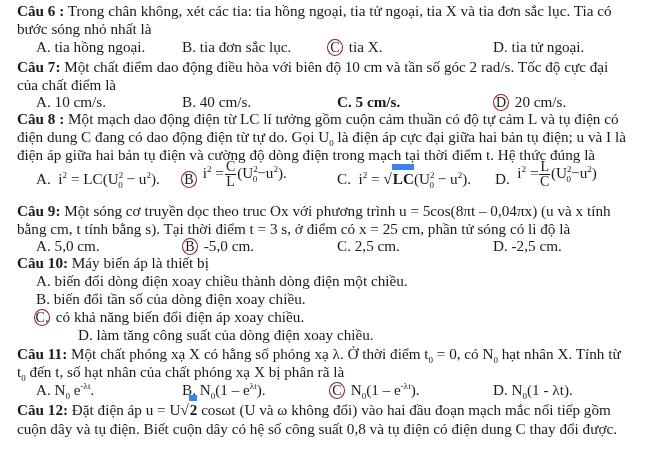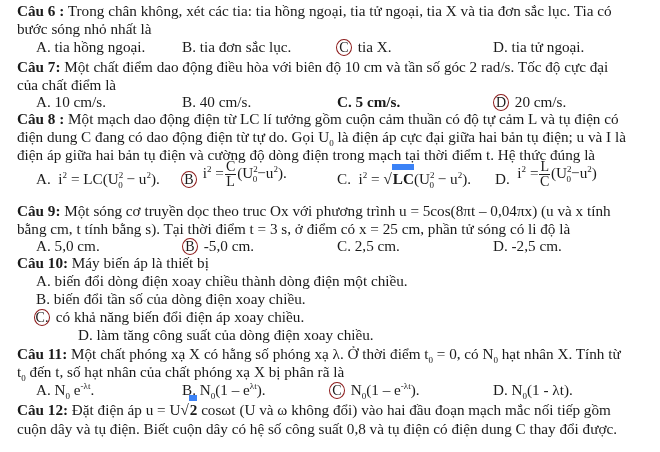--- a/index.html
+++ b/index.html
@@ -25,21 +25,21 @@
 </style>
 </head>
 <body>
 
 <div class="line" style="top:2px;">
   <span class="q-label">Câu 6 :</span><span> Trong chân không, xét các tia: tia hồng ngoại, tia tử ngoại, tia X và tia đơn sắc lục. Tia có</span>
 </div>
 <div class="line" style="top:20px;">bước sóng nhỏ nhất là</div>
 <div class="opt" style="left:36px;top:38px;"><span>A.</span><span> tia hồng ngoại.</span></div>
 <div class="opt" style="left:182px;top:38px;"><span>B.</span><span> tia đơn sắc lục.</span></div>
-<div class="opt" style="left:336px;top:38px;"><span class="circle">C</span><span> tia X.</span></div>
+<div class="opt" style="left:327px;top:38px;"><span class="circle">C</span><span> tia X.</span></div>
 <div class="opt" style="left:493px;top:38px;"><span>D.</span><span> tia tử ngoại.</span></div>
 
 <div class="line" style="top:58px;">
   <span class="q-label">Câu 7:</span><span> Một chất điểm dao động điều hòa với biên độ 10 cm và tần số góc 2 rad/s. Tốc độ cực đại</span>
 </div>
 <div class="line" style="top:76px;">của chất điểm là</div>
 <div class="opt" style="left:36px;top:93px;"><span>A.</span><span> 10 cm/s.</span></div>
 <div class="opt" style="left:182px;top:93px;"><span>B.</span><span> 40 cm/s.</span></div>
 <div class="opt" style="left:337px;top:93px;font-weight:bold;"><span>C.</span><span> 5 cm/s.</span></div>
 <div class="opt" style="left:493px;top:93px;"><span class="circle">D</span><span> 20 cm/s.</span></div>

